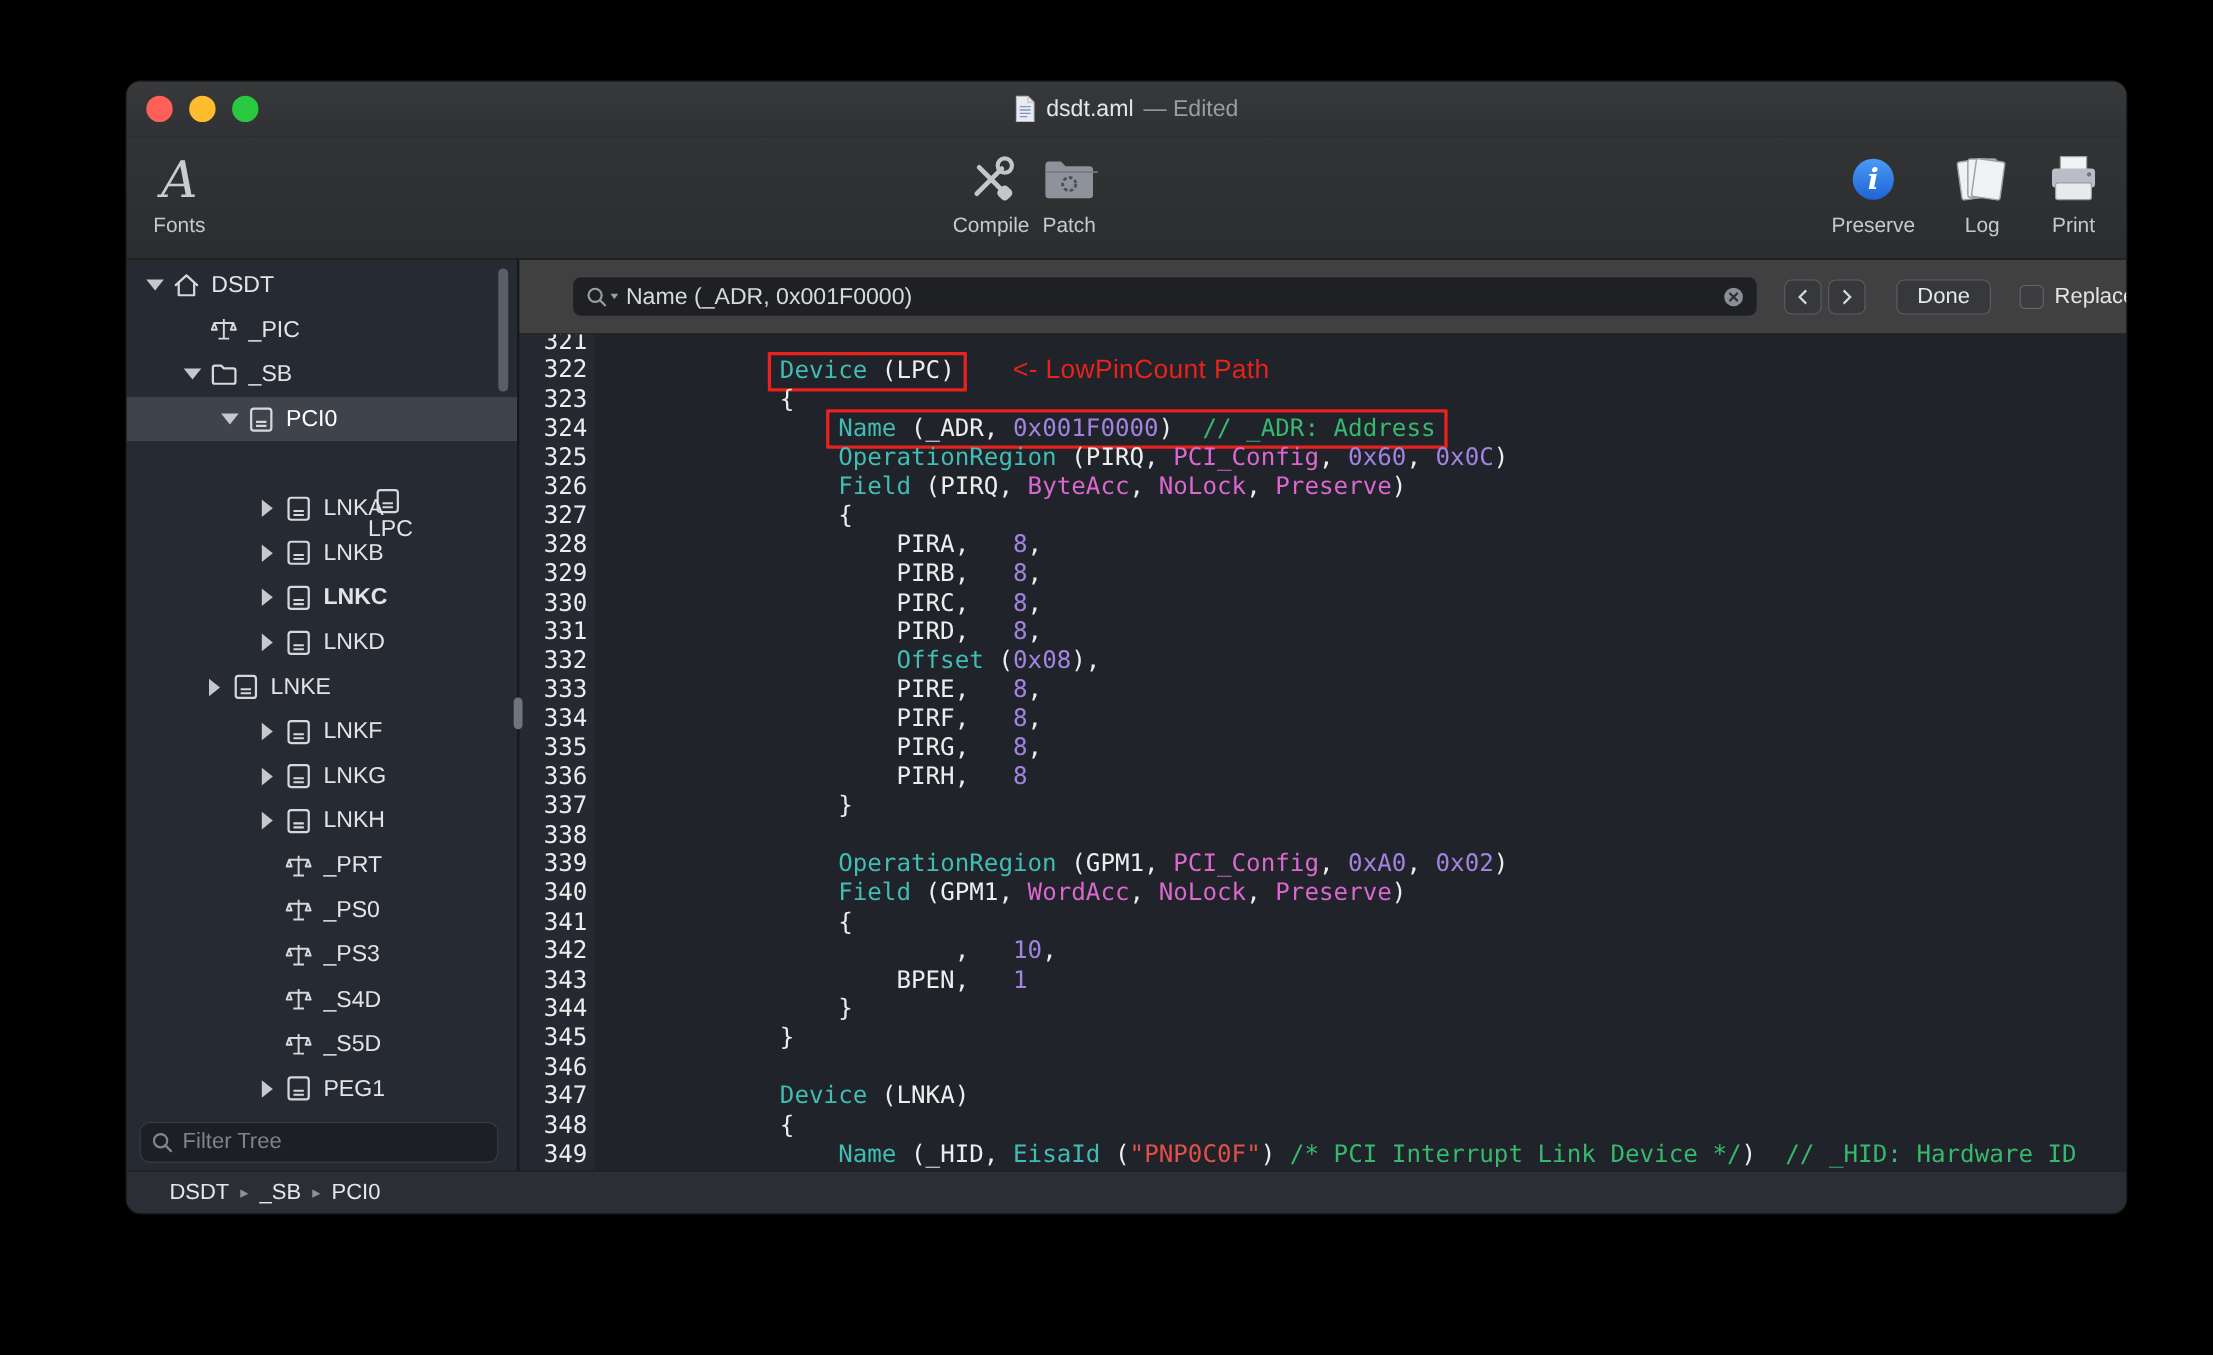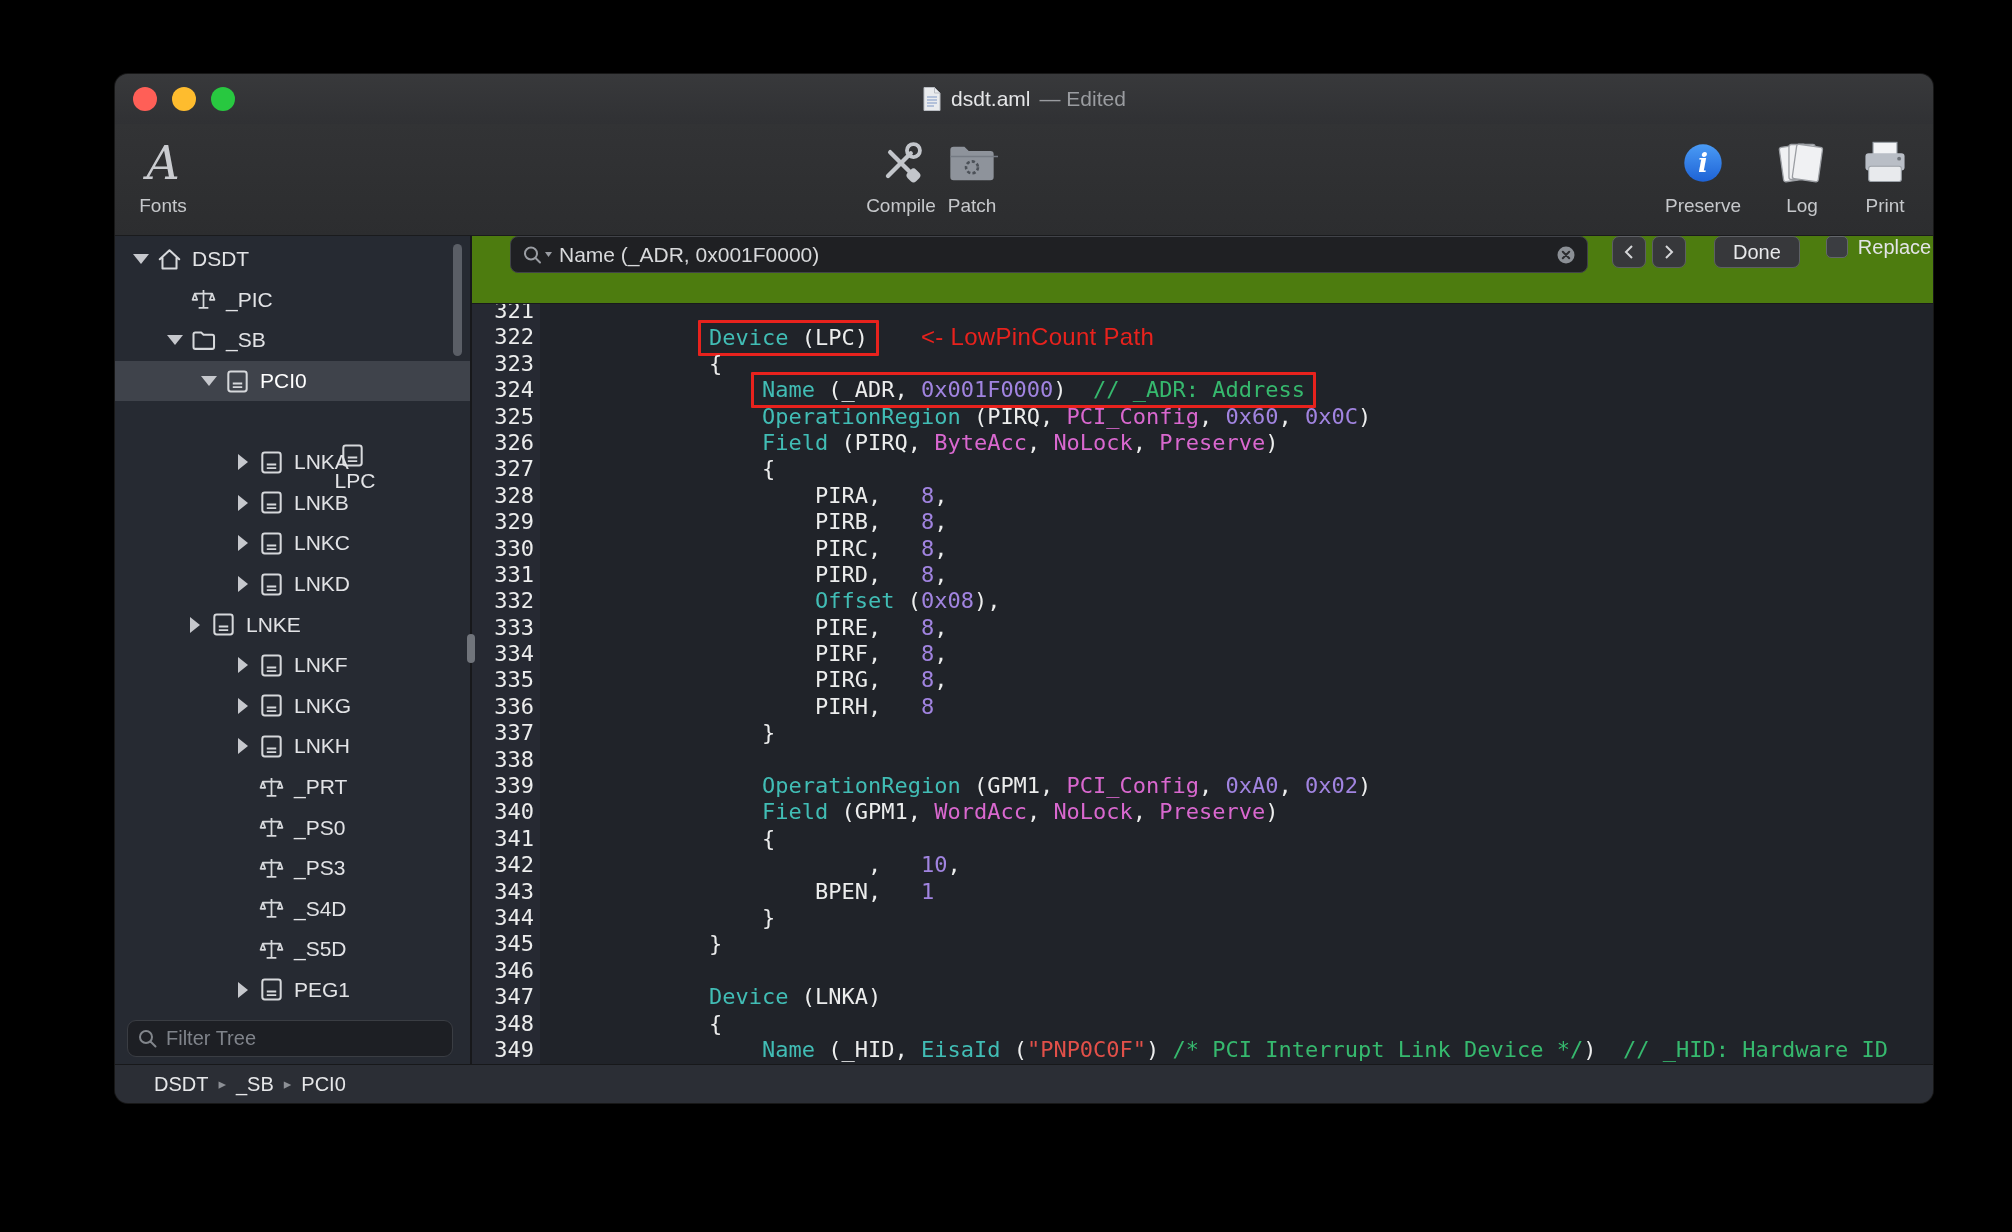--- a/index.html
+++ b/index.html
@@ -47,22 +47,22 @@
   .filter-field { position:absolute; left:12px; right:17px; bottom:7px; height:37px; border-radius:9px;
     background:#1d1f24; border:1px solid #3a3d43; display:flex; align-items:center; padding:0 9px; gap:7px; }
   .filter-placeholder { font-size:20px; color:#7f838a; }
 
   .divider { width:2px; background:#17181b; position:relative; flex:none; }
   .split-handle { position:absolute; left:-3px; top:398px; width:8px; height:29px; border-radius:4px; background:#70747b; }
 
   .main { flex:1; display:flex; flex-direction:column; min-width:0; }
 
   
-  .findbar { height:68px; background:#4d7c0f; border-bottom:1px solid #191a1c;
-    display:flex; align-items:flex-start; padding-left:38px; flex:none; }
+  .findbar { height:68px; background:#404040; border-bottom:1px solid #191a1c;
+    display:flex; align-items:center; padding-left:48px; flex:none; }
   .search-field { width:1078px; height:37px; border-radius:8px; background:#1f2023;
     border:1px solid #414349; display:flex; align-items:center; padding:0 10px; gap:4px; flex:none; }
   .search-text { font-size:21px; color:#d8d9db; white-space:nowrap; flex:1; overflow:hidden; }
   .nav-group { display:flex; gap:6px; margin-left:24px; }
   .nav-btn { width:34px; height:32px; border:1.5px solid #5d5f64; border-radius:7px; background:#37383b;
     display:flex; align-items:center; justify-content:center; }
   .done-btn { margin-left:28px; height:32px; padding:0 18px; border:1.5px solid #5d5f64; border-radius:7px;
     background:#37383b; color:#e7e8ea; font-size:20px; display:flex; align-items:center; }
   .replace-check { margin-left:26px; width:22px; height:22px; border-radius:5px;
     background:#3b3d41; border:1.5px solid #63666b; flex:none; }
@@ -243,21 +243,21 @@
           <div class="tree-row" style="padding-left: 116px;">
             <span class="disc closed"></span>
             <span class="tree-icon">
               <svg viewBox="0 0 20 20">
                 <rect x="3.2" y="2.6" width="13.6" height="14.8" rx="1.8" fill="none" stroke="#d6d8db" stroke-width="1.5"></rect>
                 <path d="M6.5 11.5 h7 M6.5 14.2 h7" stroke="#d6d8db" stroke-width="1.4"></path>
               </svg>
             </span>
             <span class="tree-label">LNKB</span>
           </div>
-          <div class="tree-row" style="padding-left: 116px;">
+          <div class="tree-row" style="padding-left: 116px; font-weight: bold;">
             <span class="disc closed"></span>
             <span class="tree-icon">
               <svg viewBox="0 0 20 20">
                 <rect x="3.2" y="2.6" width="13.6" height="14.8" rx="1.8" fill="none" stroke="#d6d8db" stroke-width="1.5"></rect>
                 <path d="M6.5 11.5 h7 M6.5 14.2 h7" stroke="#d6d8db" stroke-width="1.4"></path>
               </svg>
             </span>
             <span class="tree-label">LNKC</span>
           </div>
           <div class="tree-row" style="padding-left: 116px;">

